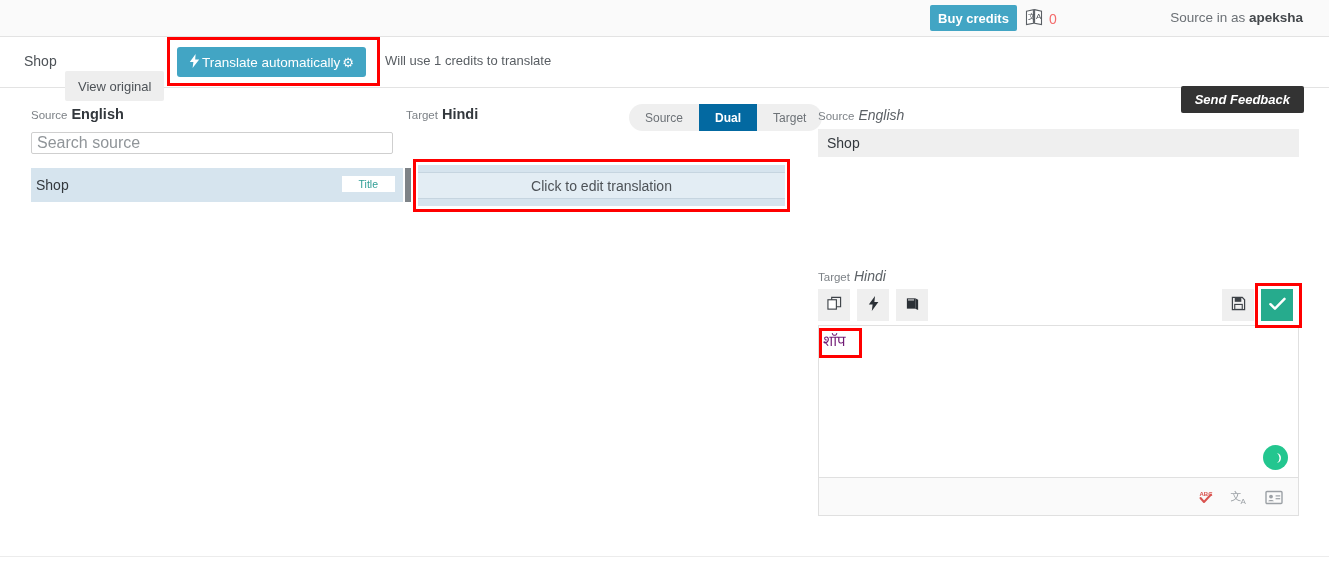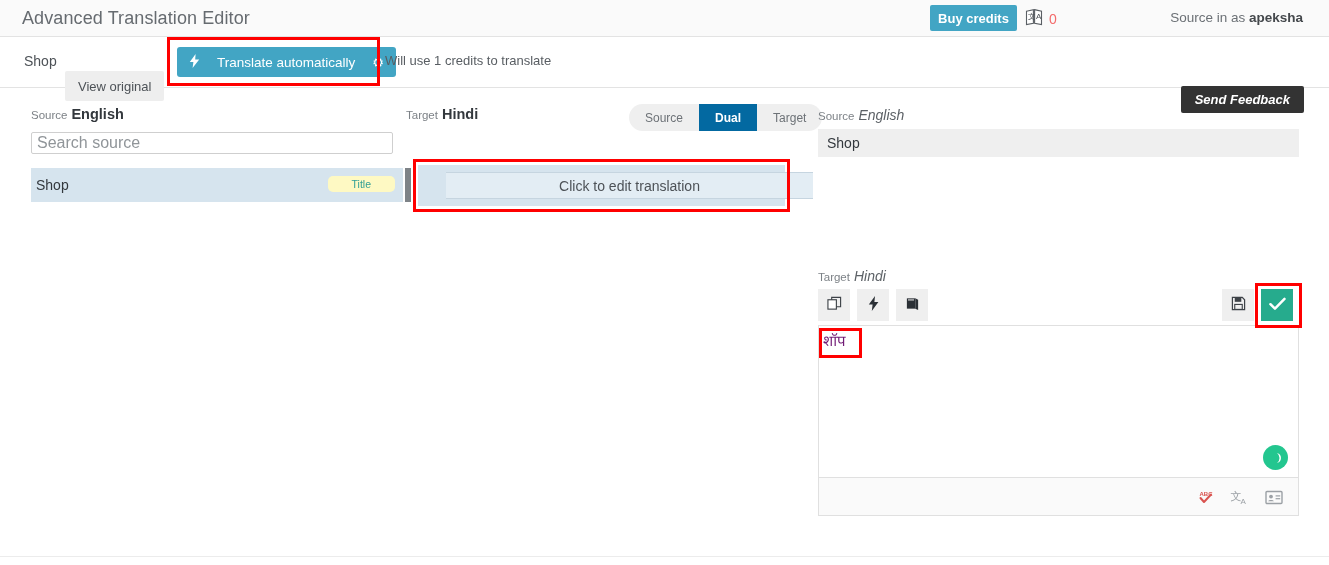--- a/index.html
+++ b/index.html
@@ -56,21 +56,21 @@
     height: 30px; padding: 0 13px;
     background: #eeeeee; border: none; border-radius: 2px;
     font-size: 13px; color: #4d5257;
     display: flex; align-items: center; cursor: pointer; margin-top: 24px;
   }
   .translate-auto {
     position: absolute; left: 177px; top: 10px;
     height: 30px; padding: 0 12px;
     background: #42a5c4; border: none; border-radius: 3px;
     color: #ffffff; font-size: 13.5px;
-    display: flex; align-items: center; gap: 17px; cursor: pointer;
+    display: flex; align-items: center; gap: 2px; cursor: pointer;
   }
   .credit-note {
     position: absolute; left: 385px; top: 16px;
     font-size: 13px; color: #585d62;
   }
   .send-feedback {
     position: absolute; right: 25px; top: 49px;
     height: 27px; padding: 0 14px;
     background: #333333; border: none; border-radius: 2px;
     color: #ffffff; font-size: 13px; font-weight: bold;
@@ -113,23 +113,23 @@
   
   .src-row {
     position: absolute; left: 31px; top: 168px;
     width: 372px; height: 34px;
     background: #d6e4ee;
     display: flex; align-items: center;
   }
   .src-row-text { margin-left: 5px; font-size: 14px; color: #33383d; }
   .badge-title {
     position: absolute; right: 8px; top: 8px;
-    background: #fef9c3; color: #2e9e95;
-    font-size: 10.5px; border-radius: 5px;
-    padding: 2px 24px;
+    background: #ffffff; color: #2e9e95;
+    font-size: 10.5px; border-radius: 0;
+    padding: 2px 17px;
   }
 
   .splitter {
     position: absolute; left: 405px; top: 168px;
     width: 6px; height: 34px; background: #7e8387;
     cursor: col-resize;
   }
 
   
   .tgt-row {
@@ -138,21 +138,20 @@
     background: #d6e4ee;
     display: flex; align-items: center; justify-content: center;
   }
   .tgt-row-inner {
     position: absolute; left: 0; top: 7px;
     width: 367px; height: 27px;
     background: #e3edf4; border-top: 1px solid #c6d5e0; border-bottom: 1px solid #c6d5e0;
     display: flex; align-items: center; justify-content: center;
     font-size: 14px; color: #4d5257;
     cursor: text;
-    margin-left: 28px;
   }
 
   
   .r-src-label { left: 818px; top: 107px; }
   .r-src-label i { font-size: 14px; color: #5c6166; margin-left: 4px; font-style: italic; }
 
   .r-src-box {
     position: absolute; left: 818px; top: 129px;
     width: 481px; height: 28px;
     background: #efefef;
@@ -214,21 +213,20 @@
   .hl { position: absolute; border: 3px solid #ff0000; pointer-events: none; }
   .hl-translate { left: 167px; top: 37px;  width: 213px; height: 49px; }
   .hl-clickedit { left: 413px; top: 159px; width: 377px; height: 53px; }
   .hl-check     { left: 1255px; top: 283px; width: 47px; height: 45px; }
   .hl-hindi     { left: 819px; top: 328px; width: 43px; height: 30px; }
 </style>
 </head>
 <body>
 
 <div class="topbar">
-  <div class="app-title">Advanced Translation Editor</div>
 
   <button class="buy-credits">Buy credits</button>
 
   <div class="credits-wrap">
     <span>
       <svg width="19" height="18" viewBox="0 0 19 18">
         <path d="M1.5 3.2 L8.4 1.6 L8.4 15.2 L1.5 16.6 Z" fill="#ffffff" stroke="#5a5f64" stroke-width="1.1"></path>
         <path d="M9.6 1.6 L16.5 3.2 L16.5 16.6 L9.6 15.2 Z" fill="#ffffff" stroke="#5a5f64" stroke-width="1.1"></path>
         <text x="3.1" y="11.4" font-family="DejaVu Sans, sans-serif" font-size="7.5" fill="#4a4f54">文</text>
         <text x="11.0" y="11.4" font-family="Liberation Sans, sans-serif" font-size="8" fill="#4a4f54">A</text>

